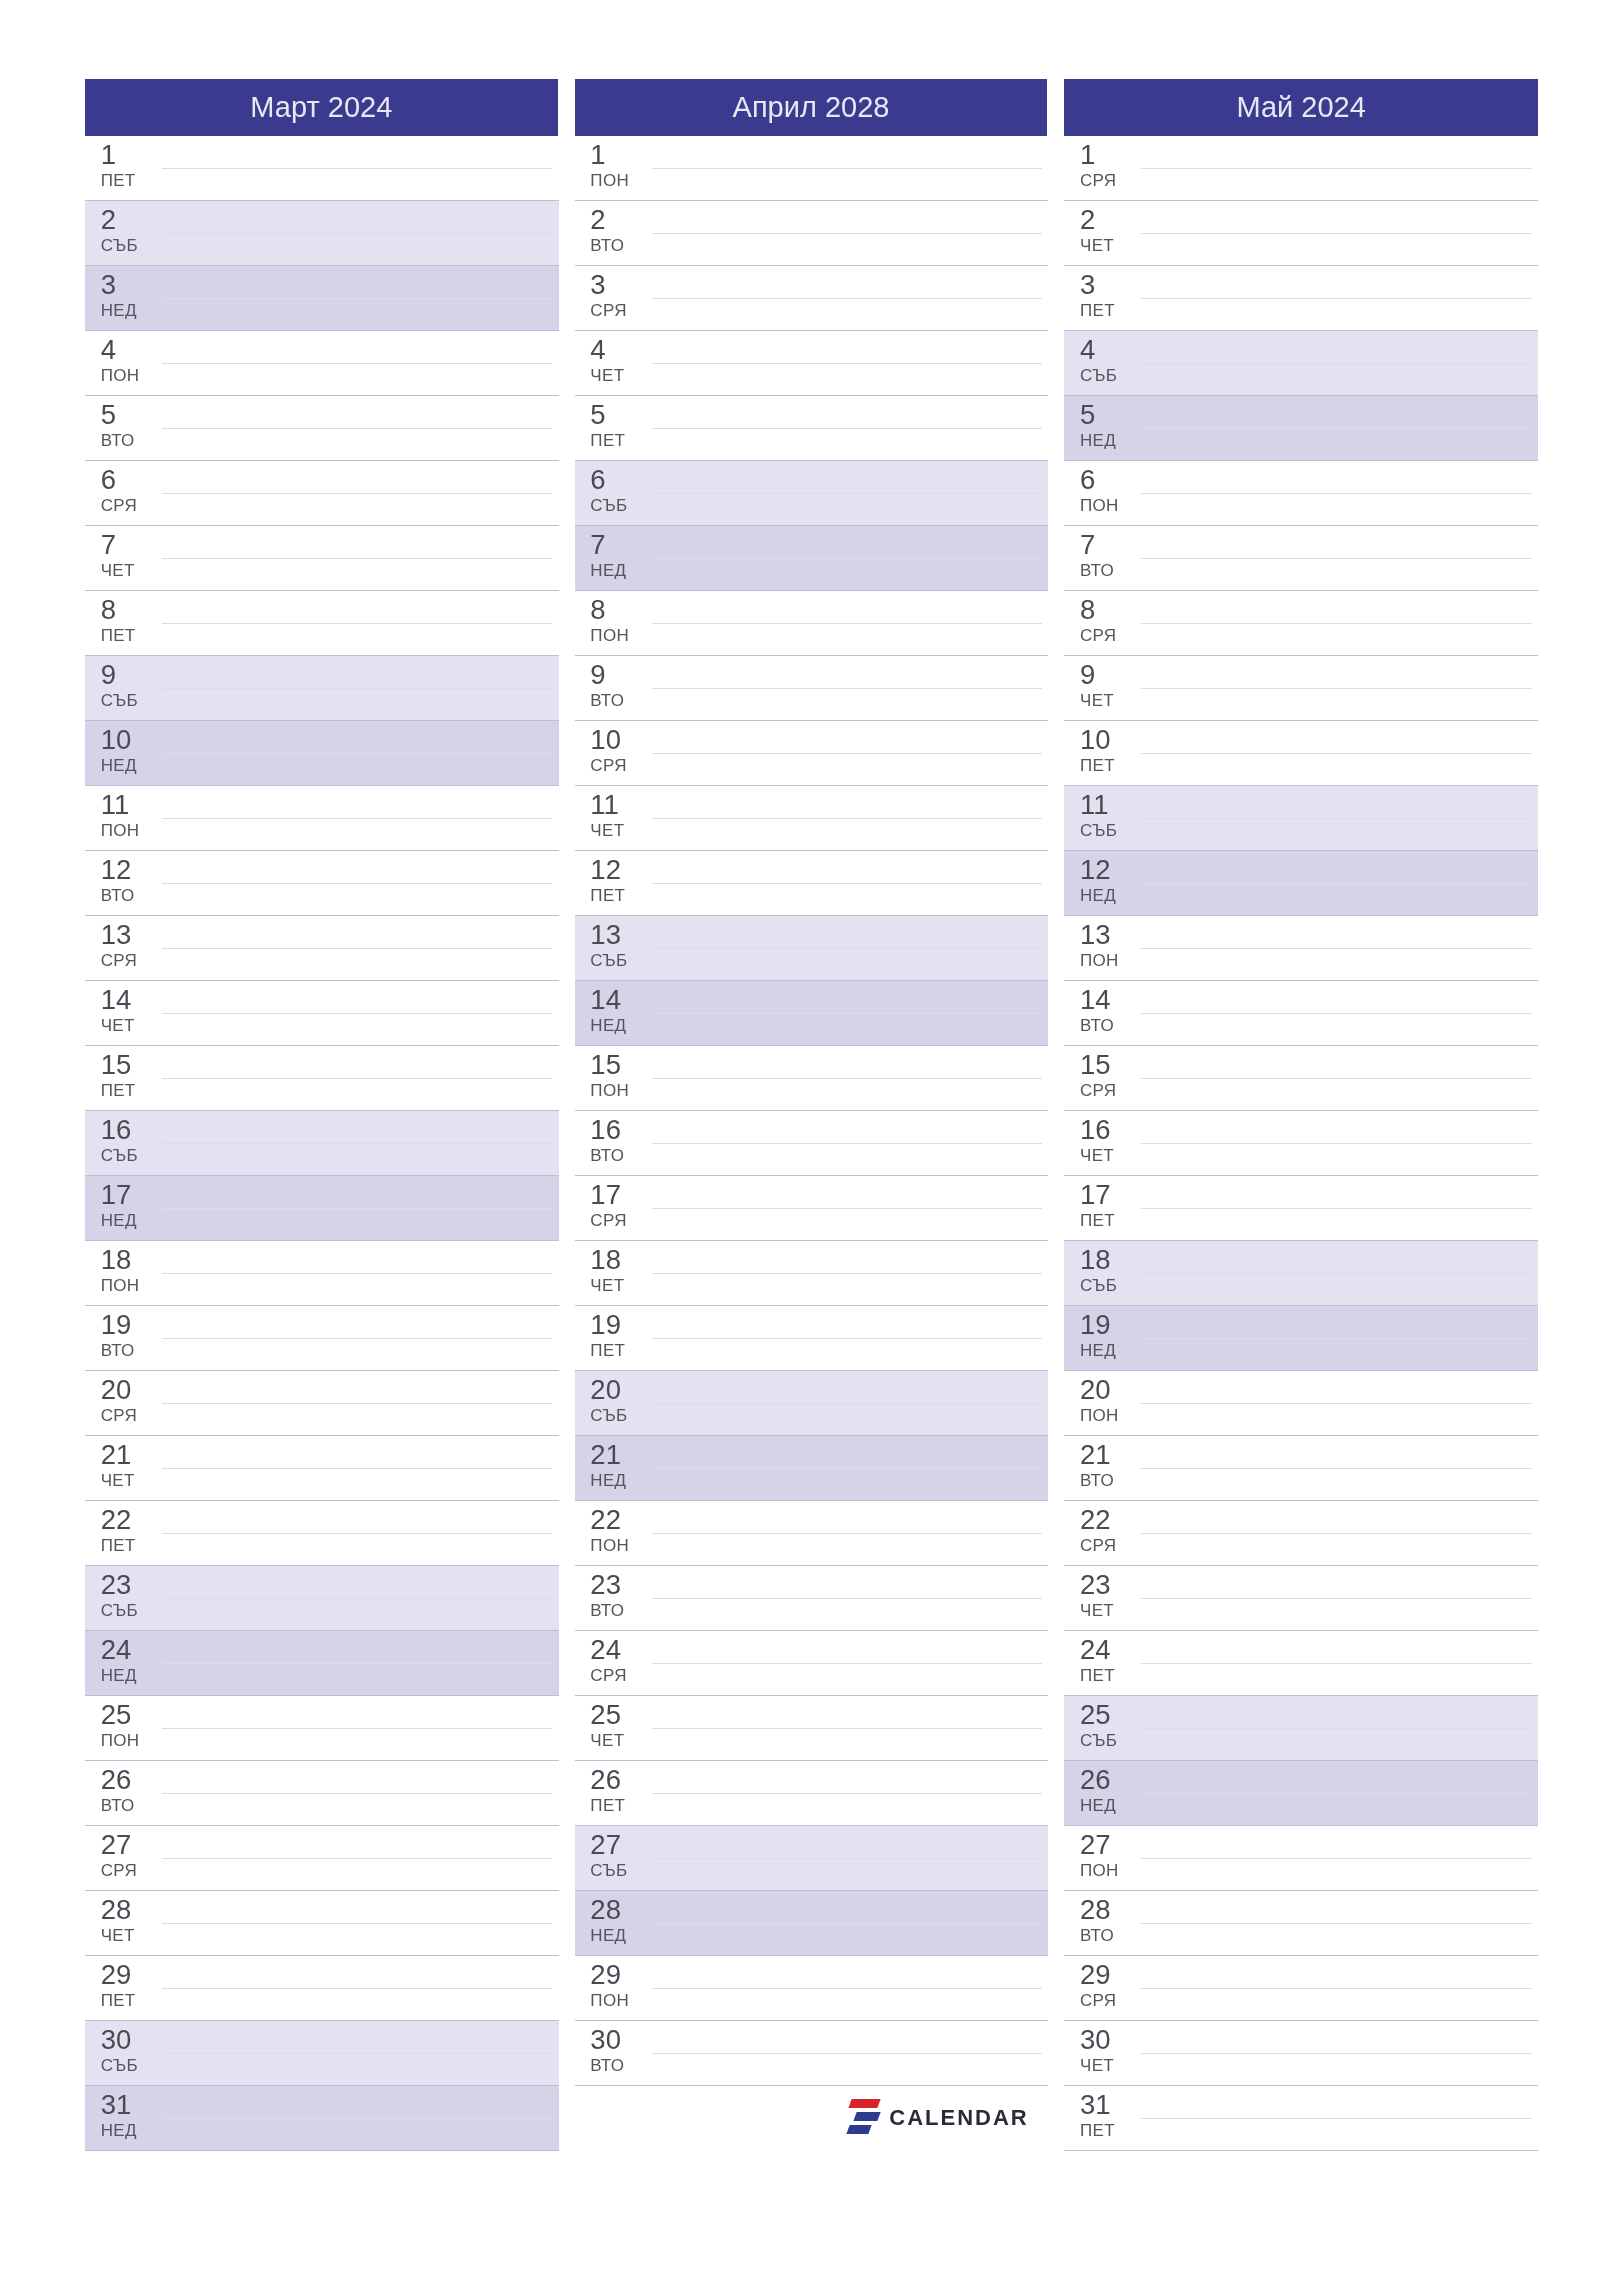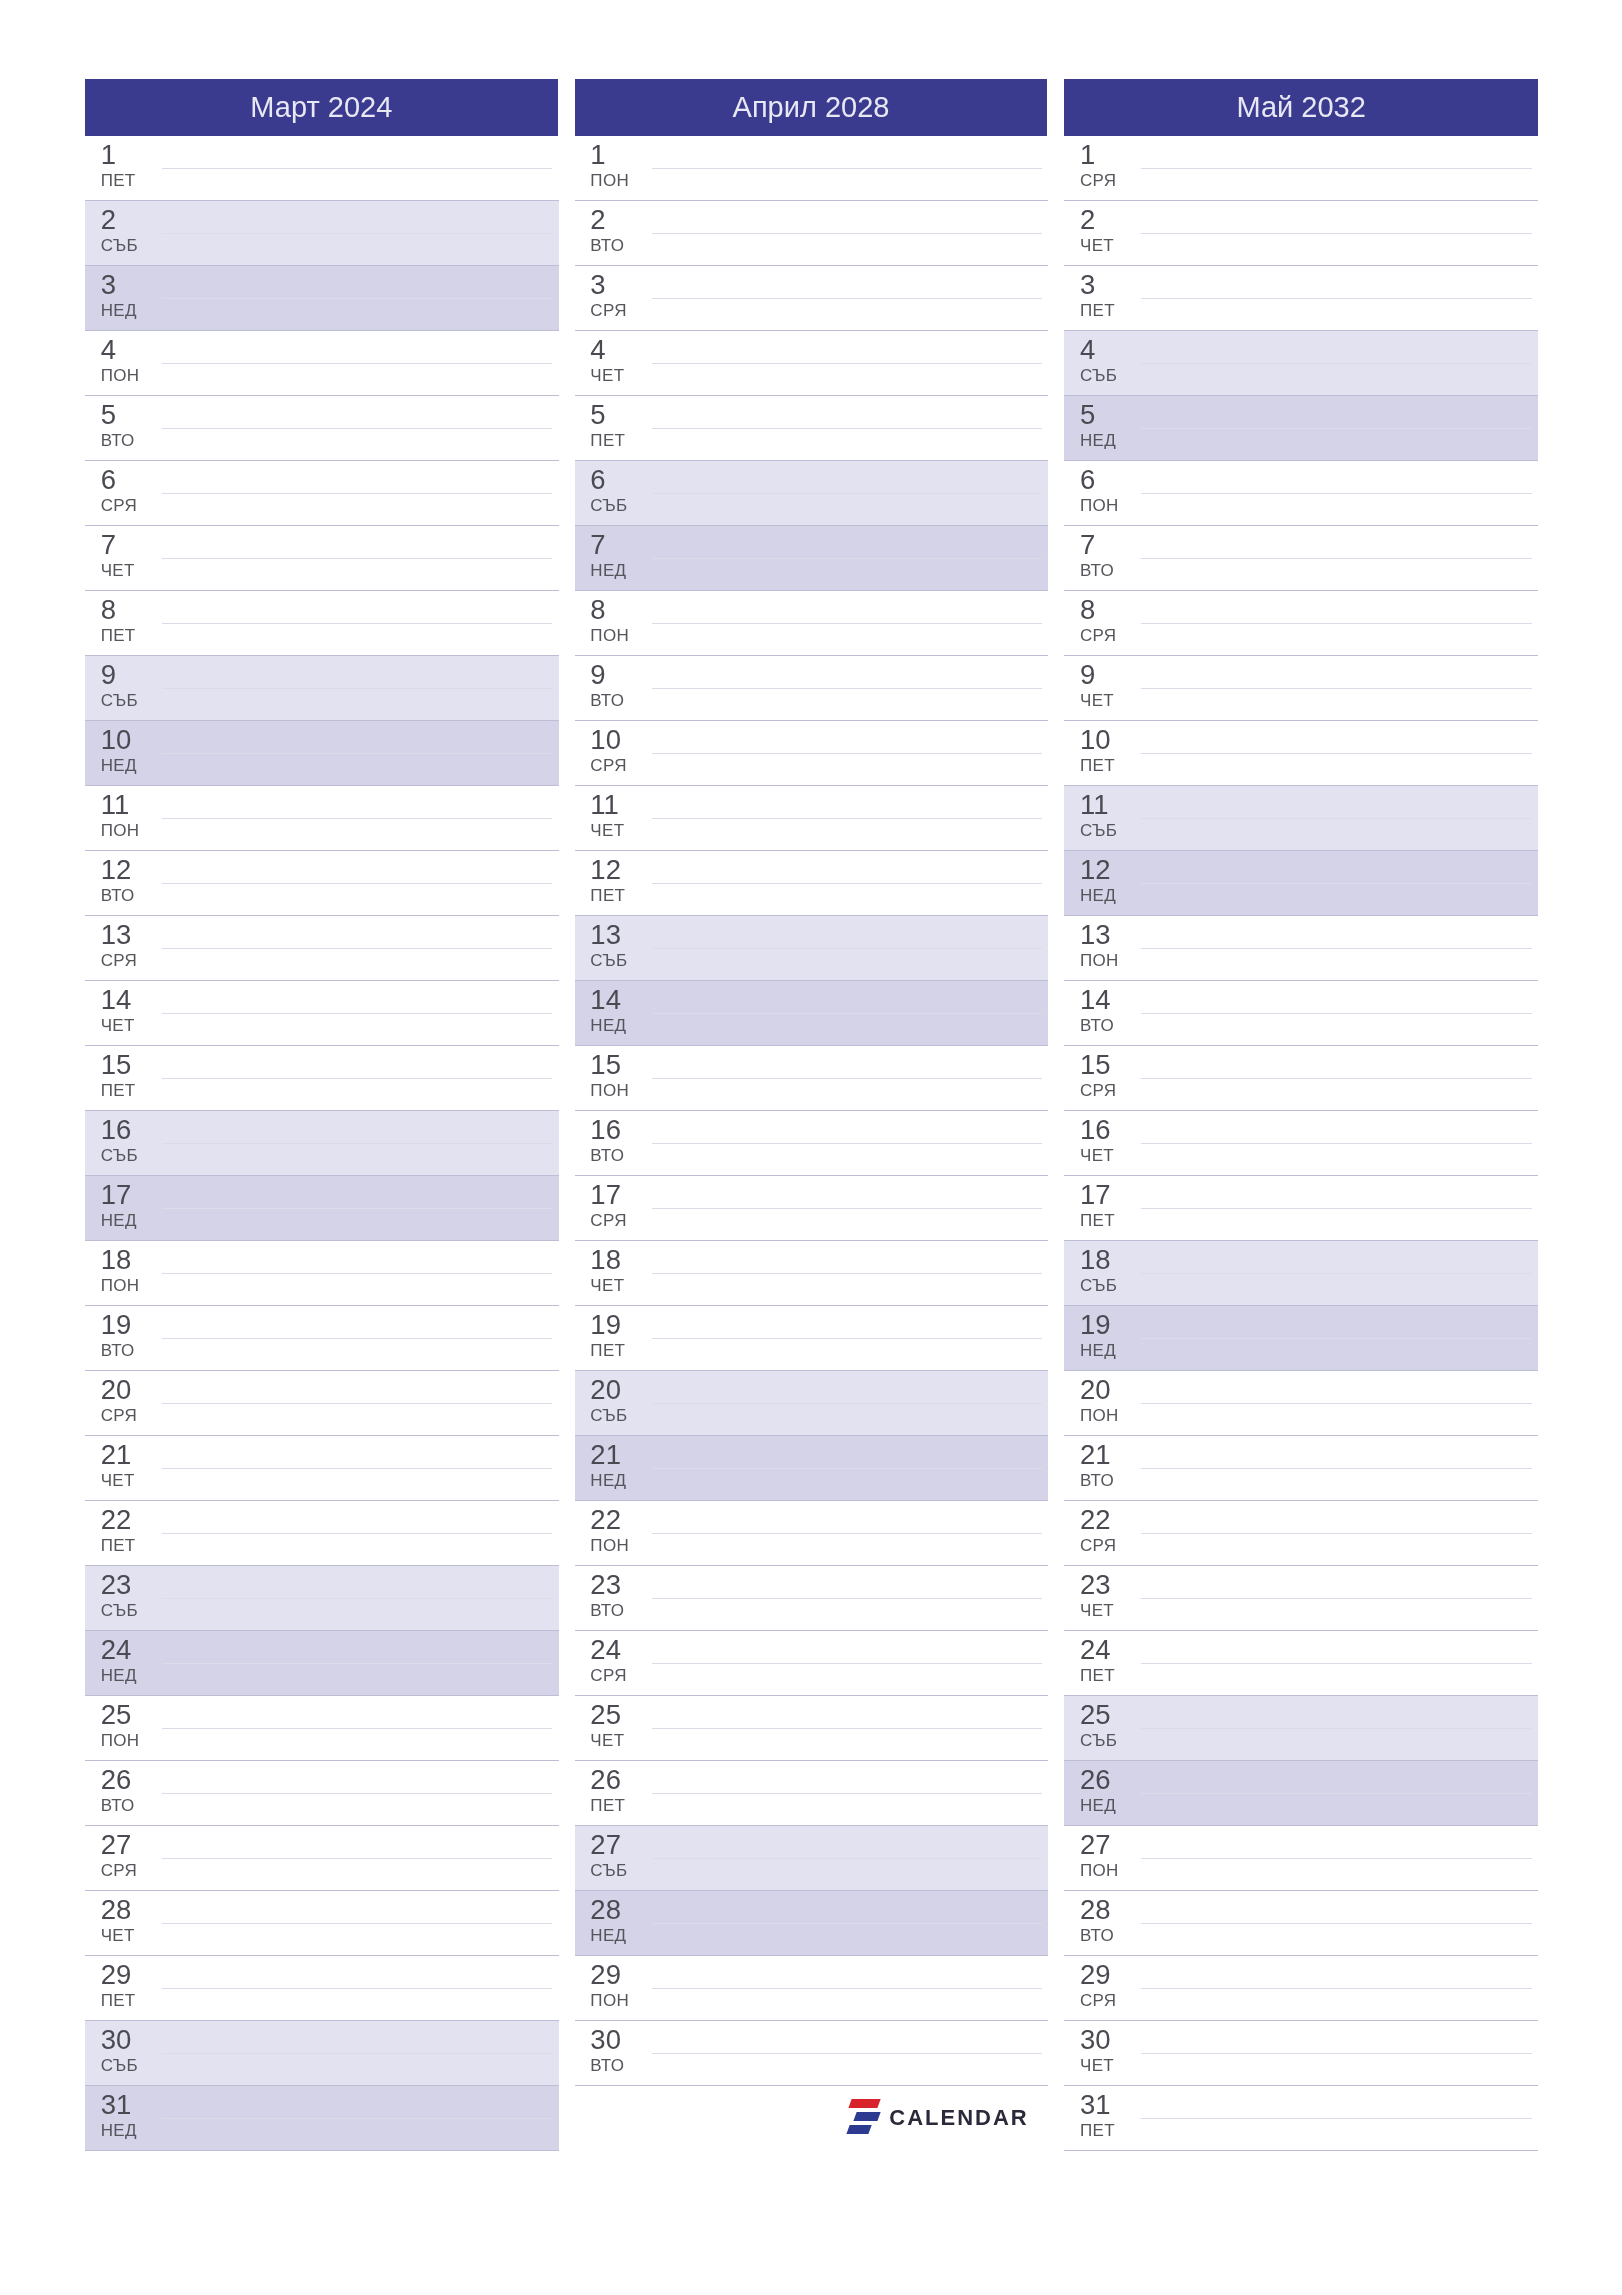--- a/index.html
+++ b/index.html
@@ -414,21 +414,21 @@
           <div class="logo-seven">
             <div class="bar b1"></div>
             <div class="bar b2"></div>
             <div class="bar b3"></div>
           </div>
           <div class="logo-text">CALENDAR</div>
         </div>
       </div>
     </div>
     <div class="month-col">
-      <div class="month-header">Май 2032</div>
+      <div class="month-header">Май 2024</div>
       <div class="day-cell weekday">
         <div class="day-num">1</div>
         <div class="day-name">СРЯ</div>
         <div class="rule"></div>
       </div>
       <div class="day-cell weekday">
         <div class="day-num">2</div>
         <div class="day-name">ЧЕТ</div>
         <div class="rule"></div>
       </div>

